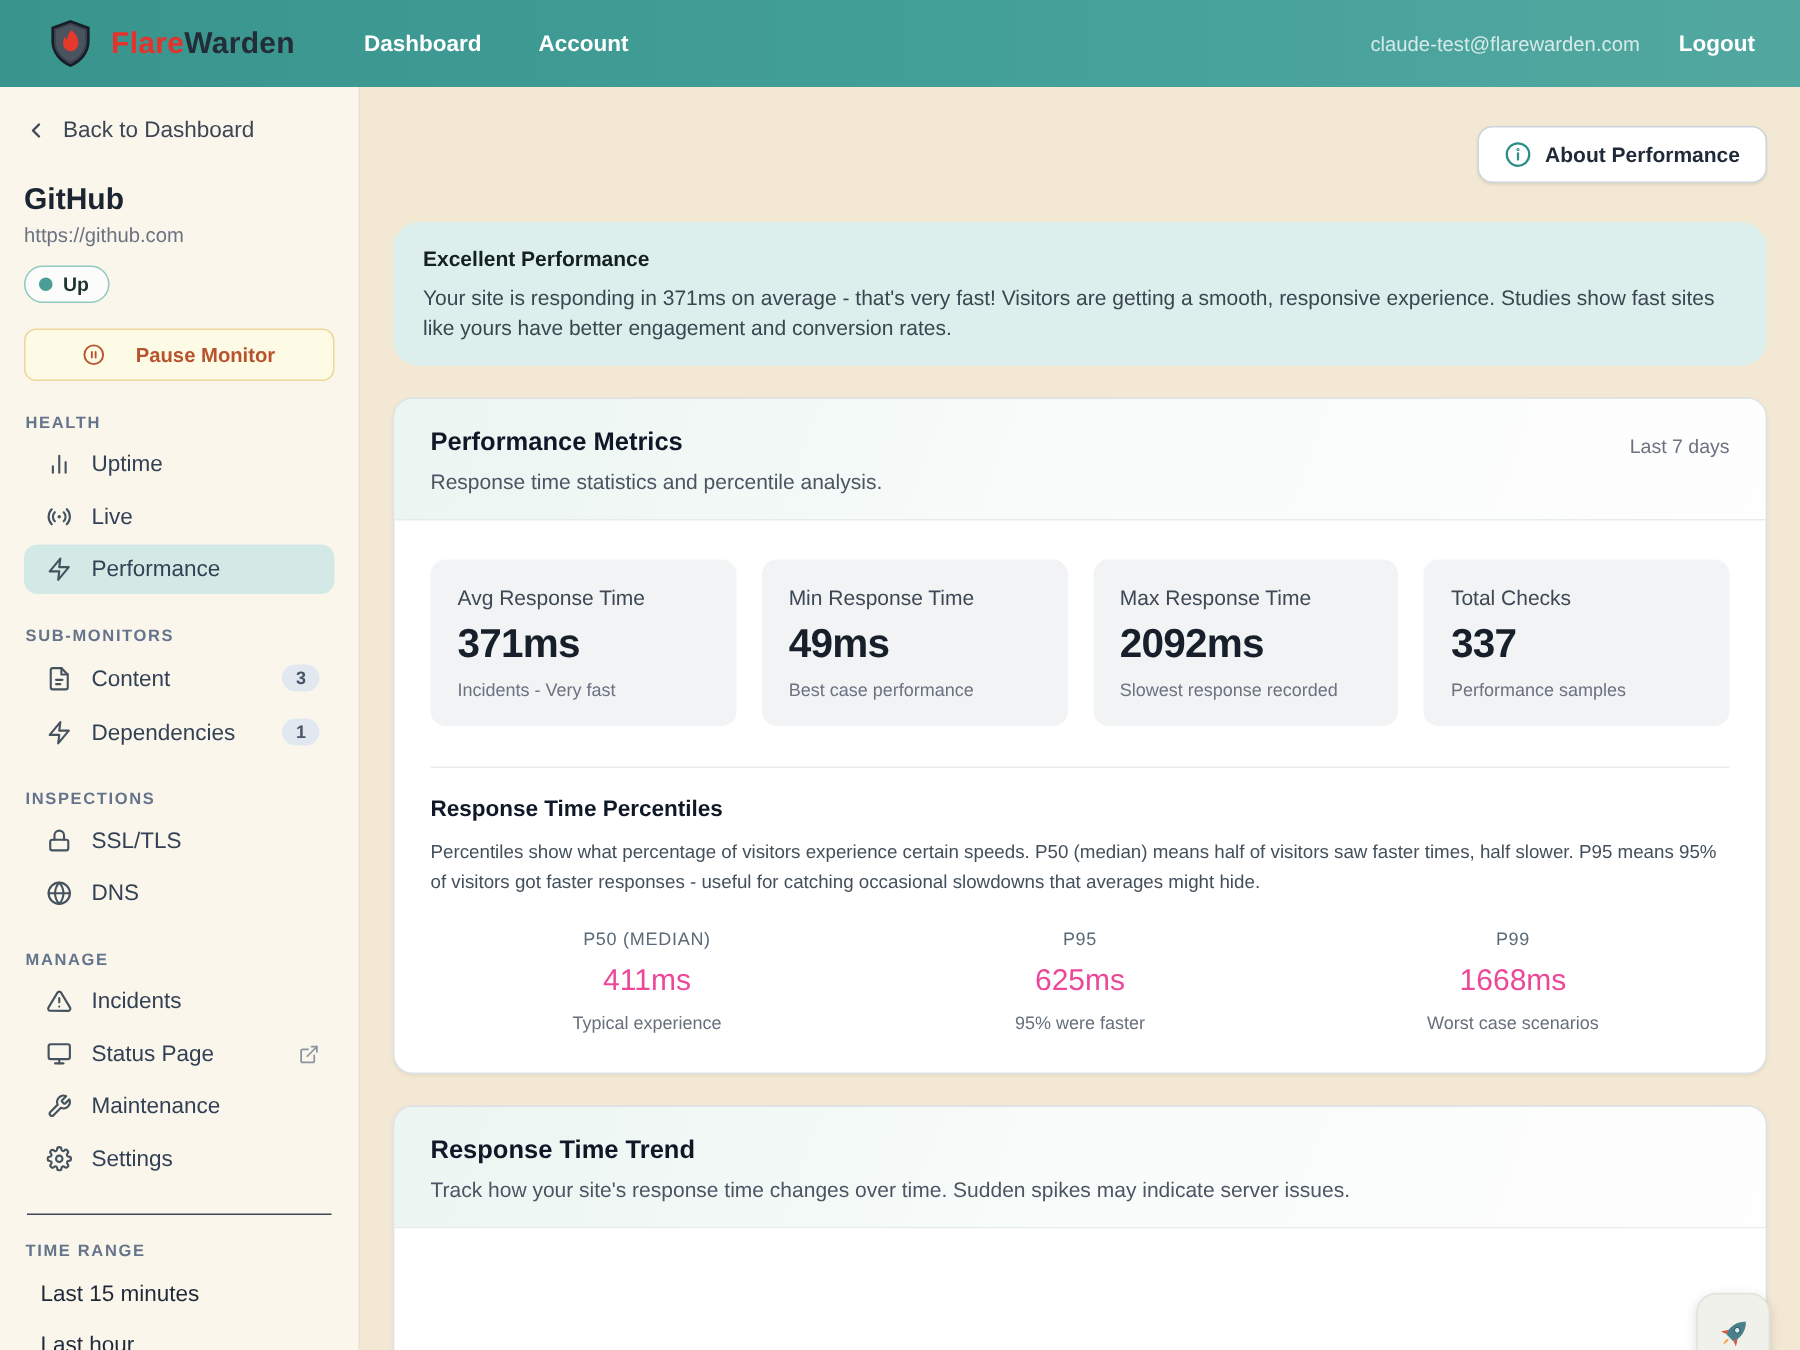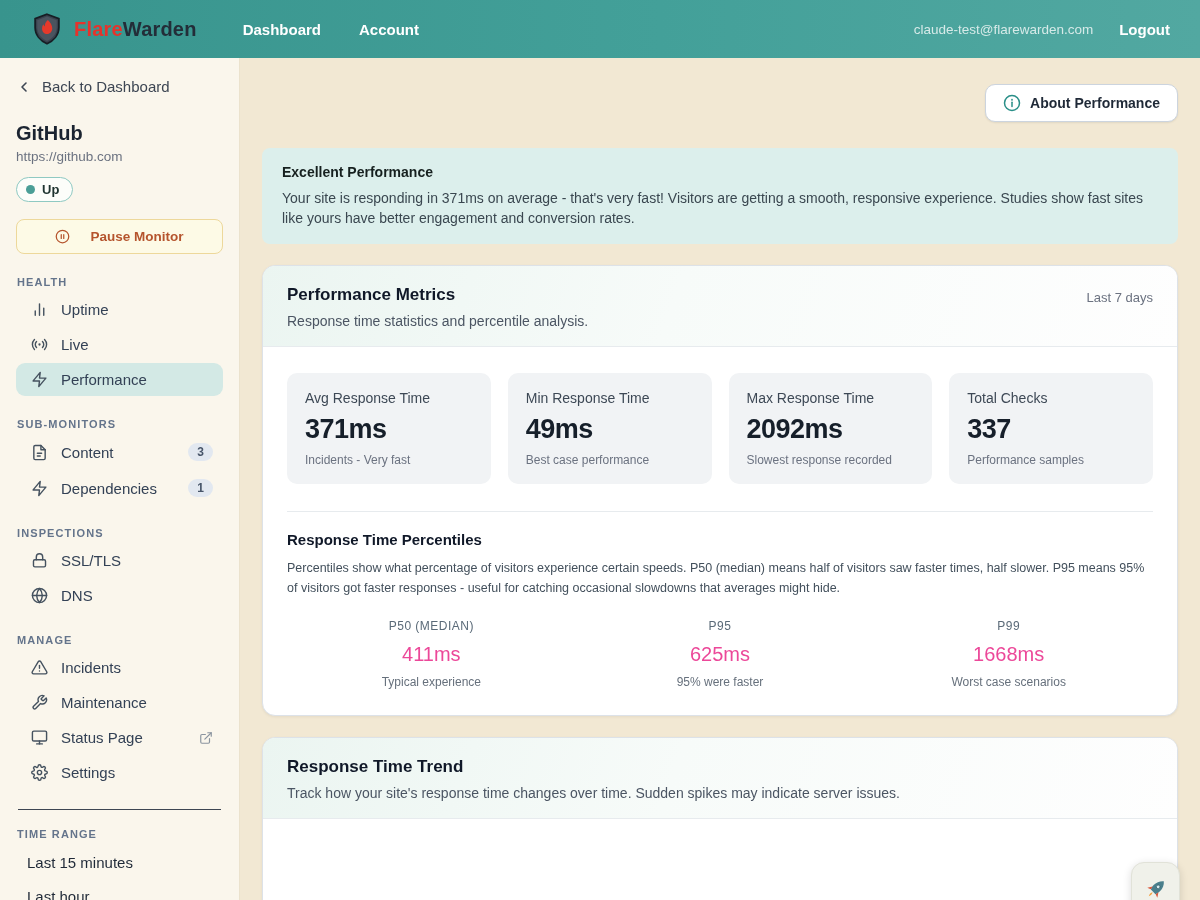--- a/index.html
+++ b/index.html
@@ -49,21 +49,21 @@
   .time-item { padding:9px 0 8px 11px; font-size:15px; color:#1f2937; cursor:pointer; }
 
   
   .main { position:absolute; left:240px; top:58px; right:0; bottom:0; padding:26px 22px; overflow:hidden; }
   .about-row { display:flex; justify-content:flex-end; }
   .about-btn { display:flex; align-items:center; gap:9px; background:#fff; border:1px solid #ccd4de;
     border-radius:10px; padding:9px 17px; font-size:14px; font-weight:600; color:#1f2937;
     box-shadow:0 1px 2px rgba(0,0,0,.08); cursor:pointer; }
   .info-icn svg { width:18px; height:18px; stroke:#2a8f88; fill:none; stroke-width:2; stroke-linecap:round; }
 
-  .alert { margin-top:26px; background:#dcefec; border-radius:8px; padding:16px 20px; }
+  .alert { margin-top:26px; background:#dcefec; border-radius:18px; padding:16px 20px; }
   .alert-title { font-size:14px; font-weight:700; color:#16201f; }
   .alert-body { margin-top:9px; font-size:14px; color:#3a4750; line-height:1.4; }
 
   .card { margin-top:21px; background:#fff; border:1px solid #dde2e8; border-radius:13px;
     box-shadow:0 1px 3px rgba(0,0,0,.06); overflow:hidden; }
   .card-header { padding:19px 24px 17px; border-bottom:1px solid #e7ebee;
     background:linear-gradient(110deg,#ebf5f1 0%,#f7fbf9 45%,#fefefe 100%);
     display:flex; justify-content:space-between; align-items:flex-start; }
   .card-title { font-size:17px; font-weight:700; color:#101828; }
   .card-sub { margin-top:8px; font-size:14px; color:#4b5563; }
@@ -226,41 +226,41 @@
           <path d="M10.29 3.86L1.82 18a2 2 0 0 0 1.71 3h16.94a2 2 0 0 0 1.71-3L13.71 3.86a2 2 0 0 0-3.42 0z"></path>
           <line x1="12" y1="9" x2="12" y2="13"></line>
           <line x1="12" y1="17" x2="12.01" y2="17"></line>
         </svg>
       </span>
     <span>Incidents</span>
   </div>
   <div class="nav-item">
     <span class="icn">
         <svg viewBox="0 0 24 24">
-          <path d="M14.7 6.3a1 1 0 0 0 0 1.4l1.6 1.6a1 1 0 0 0 1.4 0l3.77-3.77a6 6 0 0 1-7.94 7.94l-6.91 6.91a2.12 2.12 0 0 1-3-3l6.91-6.91a6 6 0 0 1 7.94-7.94l-3.76 3.76z"></path>
-        </svg>
-      </span>
-    <span>Maintenance</span>
-  </div>
-  <div class="nav-item">
-    <span class="icn">
-        <svg viewBox="0 0 24 24">
           <rect x="2" y="3" width="20" height="14" rx="2"></rect>
           <line x1="8" y1="21" x2="16" y2="21"></line>
           <line x1="12" y1="17" x2="12" y2="21"></line>
         </svg>
       </span>
     <span>Status Page</span>
     <span class="ext-icn">
         <svg viewBox="0 0 24 24">
           <path d="M18 13v6a2 2 0 0 1-2 2H5a2 2 0 0 1-2-2V8a2 2 0 0 1 2-2h6"></path>
           <polyline points="15 3 21 3 21 9"></polyline>
           <line x1="10" y1="14" x2="21" y2="3"></line>
         </svg>
       </span>
+  </div>
+  <div class="nav-item">
+    <span class="icn">
+        <svg viewBox="0 0 24 24">
+          <path d="M14.7 6.3a1 1 0 0 0 0 1.4l1.6 1.6a1 1 0 0 0 1.4 0l3.77-3.77a6 6 0 0 1-7.94 7.94l-6.91 6.91a2.12 2.12 0 0 1-3-3l6.91-6.91a6 6 0 0 1 7.94-7.94l-3.76 3.76z"></path>
+        </svg>
+      </span>
+    <span>Maintenance</span>
   </div>
   <div class="nav-item">
     <span class="icn">
         <svg viewBox="0 0 24 24">
           <circle cx="12" cy="12" r="3"></circle>
           <path d="M19.4 15a1.65 1.65 0 0 0 .33 1.82l.06.06a2 2 0 0 1-2.83 2.83l-.06-.06a1.65 1.65 0 0 0-1.82-.33 1.65 1.65 0 0 0-1 1.51V21a2 2 0 0 1-4 0v-.09A1.65 1.65 0 0 0 9 19.4a1.65 1.65 0 0 0-1.82.33l-.06.06a2 2 0 0 1-2.83-2.83l.06-.06a1.65 1.65 0 0 0 .33-1.82 1.65 1.65 0 0 0-1.51-1H3a2 2 0 0 1 0-4h.09A1.65 1.65 0 0 0 4.6 9a1.65 1.65 0 0 0-.33-1.82l-.06-.06a2 2 0 0 1 2.83-2.83l.06.06a1.65 1.65 0 0 0 1.82.33H9a1.65 1.65 0 0 0 1-1.51V3a2 2 0 0 1 4 0v.09a1.65 1.65 0 0 0 1 1.51 1.65 1.65 0 0 0 1.82-.33l.06-.06a2 2 0 0 1 2.83 2.83l-.06.06a1.65 1.65 0 0 0-.33 1.82V9a1.65 1.65 0 0 0 1.51 1H21a2 2 0 0 1 0 4h-.09a1.65 1.65 0 0 0-1.51 1z"></path>
         </svg>
       </span>
     <span>Settings</span>
   </div>

